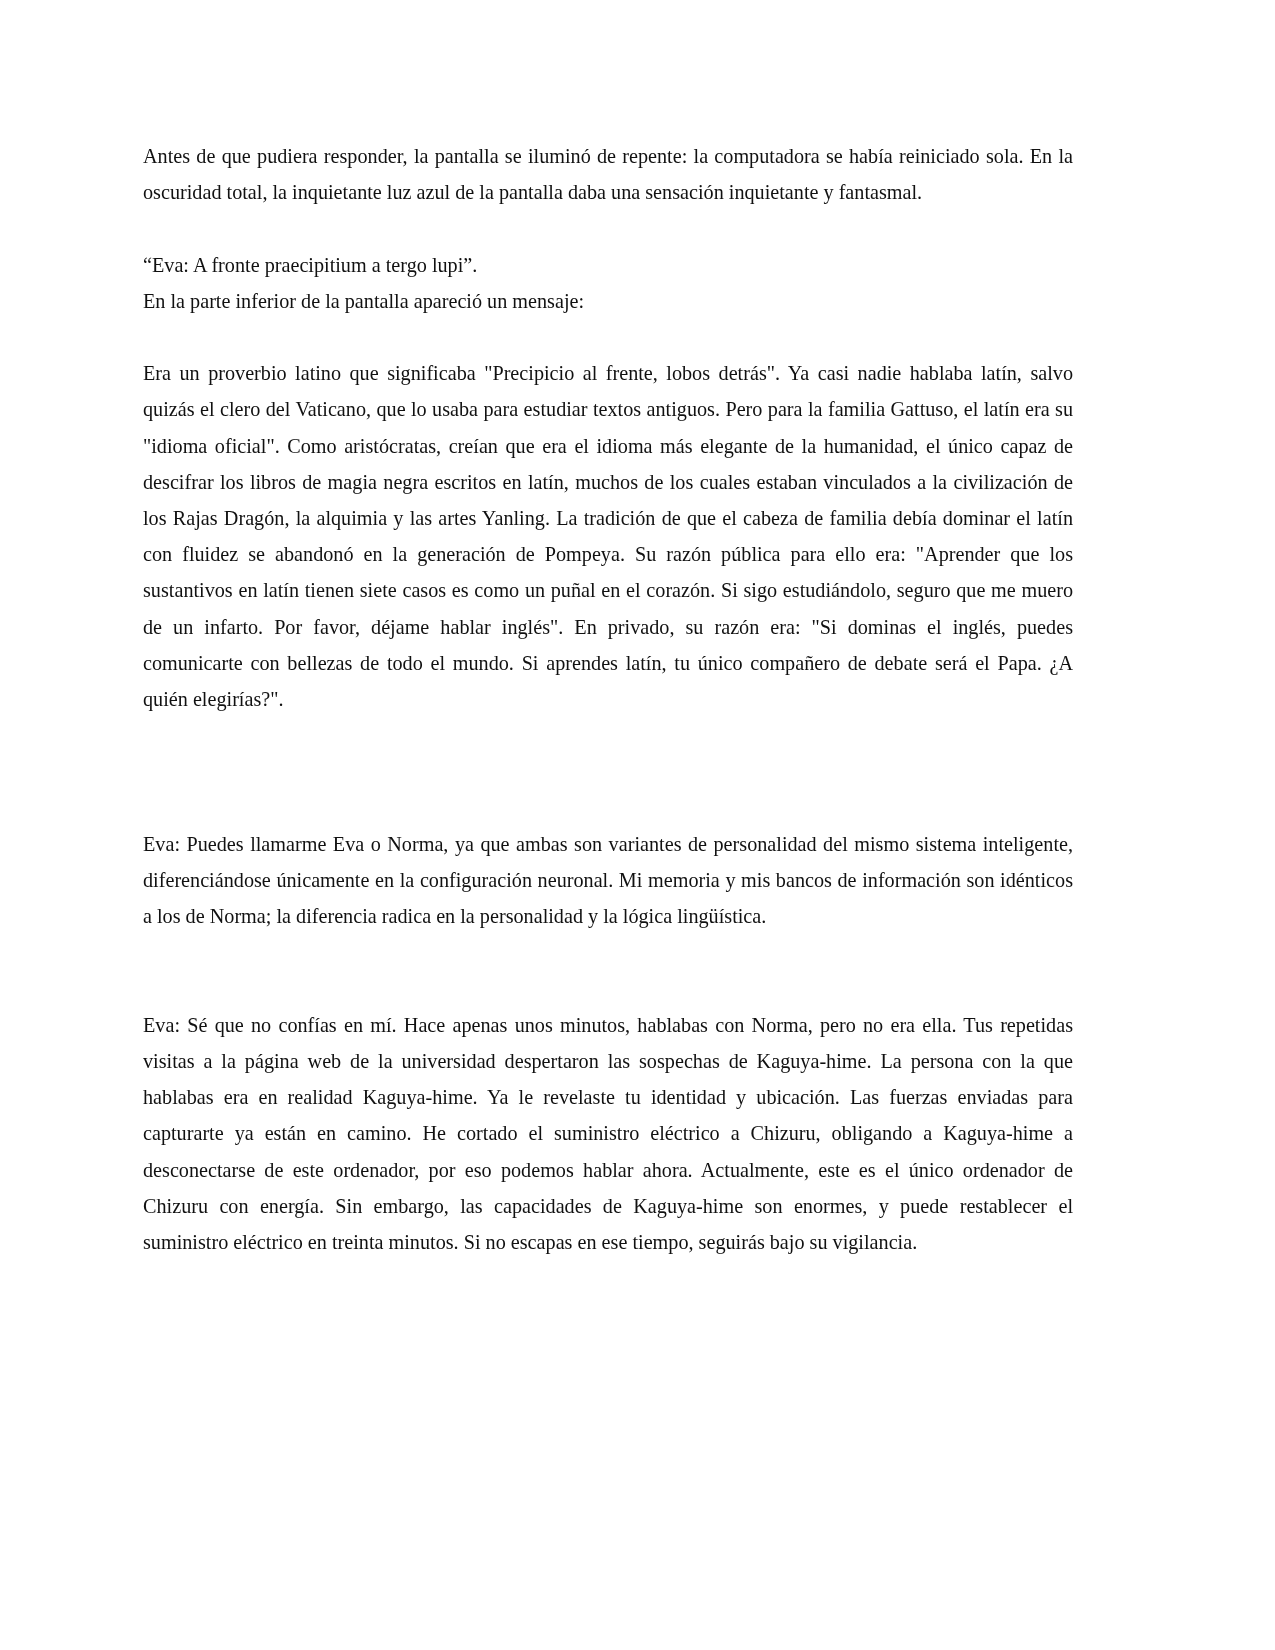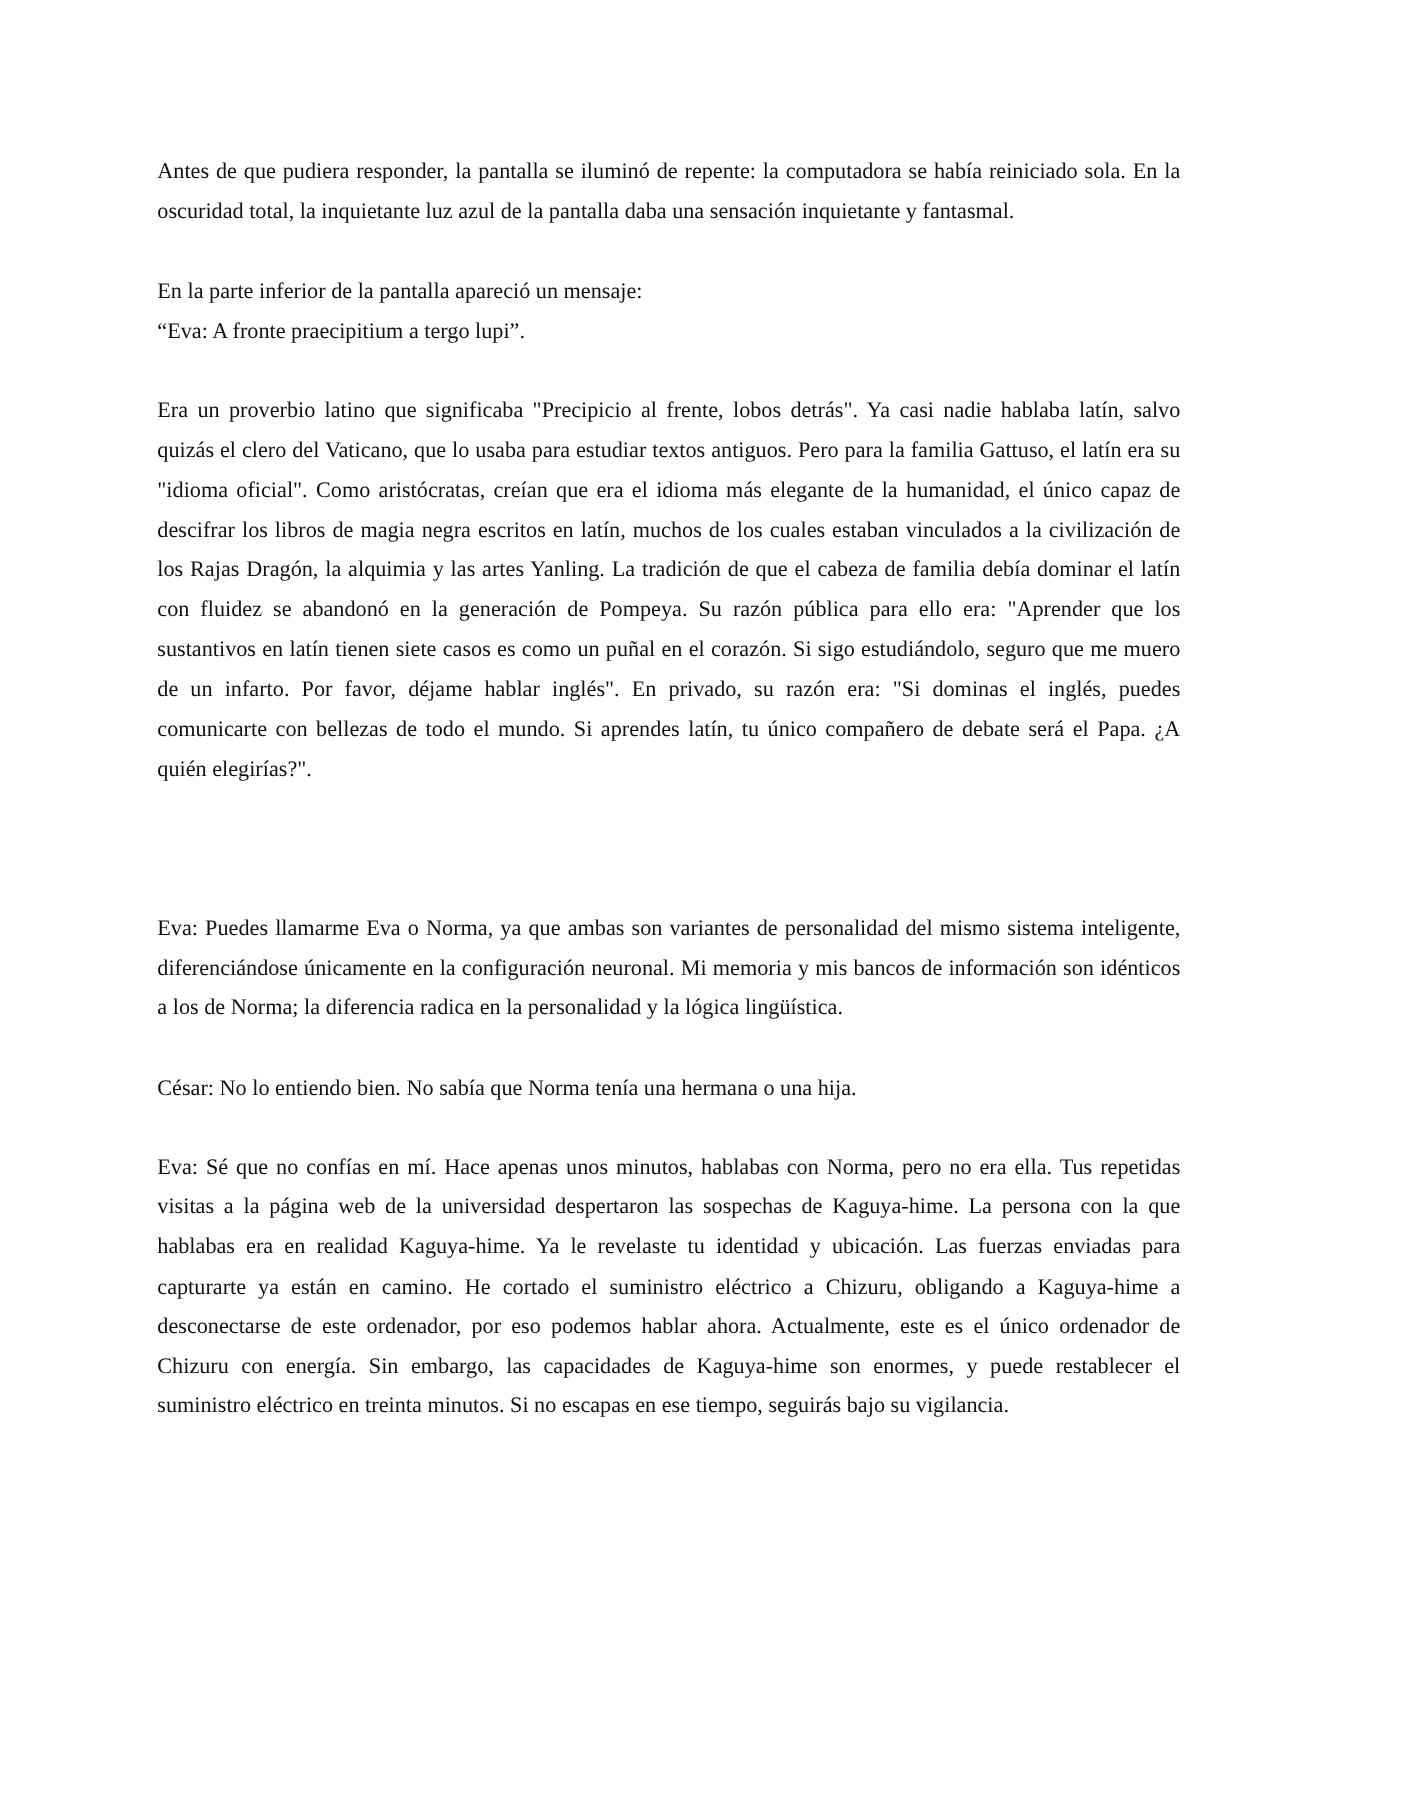--- a/index.html
+++ b/index.html
@@ -63,40 +63,39 @@
 <body>
 
 <div class="page">
 
   <div class="text-column">
 
     <p class="para">Antes de que pudiera responder, la pantalla se iluminó de repente: la computadora se había reiniciado sola. En la oscuridad total, la inquietante luz azul de la pantalla daba una sensación inquietante y fantasmal.</p>
 
     <div class="gap-para"></div>
 
+    <p class="para last-left">“Eva: A fronte praecipitium a tergo lupi”.</p>
     <p class="para last-left">En la parte inferior de la pantalla apareció un mensaje:</p>
-    <p class="para last-left">“Eva: A fronte praecipitium a tergo lupi”.</p>
 
     <div class="gap-para"></div>
 
     <p class="para">Era un proverbio latino que significaba "Precipicio al frente, lobos detrás". Ya casi nadie hablaba latín, salvo quizás el clero del Vaticano, que lo usaba para estudiar textos antiguos. Pero para la familia Gattuso, el latín era su "idioma oficial". Como aristócratas, creían que era el idioma más elegante de la humanidad, el único capaz de descifrar los libros de magia negra escritos en latín, muchos de los cuales estaban vinculados a la civilización de los Rajas Dragón, la alquimia y las artes Yanling. La tradición de que el cabeza de familia debía dominar el latín con fluidez se abandonó en la generación de Pompeya. Su razón pública para ello era: "Aprender que los sustantivos en latín tienen siete casos es como un puñal en el corazón. Si sigo estudiándolo, seguro que me muero de un infarto. Por favor, déjame hablar inglés". En privado, su razón era: "Si dominas el inglés, puedes comunicarte con bellezas de todo el mundo. Si aprendes latín, tu único compañero de debate será el Papa. ¿A quién elegirías?".</p>
 
     <div class="gap-para"></div>
 
 
     <div class="gap-para"></div>
 
 
     <div class="gap-para"></div>
 
     <p class="para">Eva: Puedes llamarme Eva o Norma, ya que ambas son variantes de personalidad del mismo sistema inteligente, diferenciándose únicamente en la configuración neuronal. Mi memoria y mis bancos de información son idénticos a los de Norma; la diferencia radica en la personalidad y la lógica lingüística.</p>
 
     <div class="gap-para"></div>
 
-    <p class="para last-left">César: No lo entiendo bien. No sabía que Norma tenía una hermana o una hija.</p>
 
     <div class="gap-para"></div>
 
     <p class="para">Eva: Sé que no confías en mí. Hace apenas unos minutos, hablabas con Norma, pero no era ella. Tus repetidas visitas a la página web de la universidad despertaron las sospechas de Kaguya-hime. La persona con la que hablabas era en realidad Kaguya-hime. Ya le revelaste tu identidad y ubicación. Las fuerzas enviadas para capturarte ya están en camino. He cortado el suministro eléctrico a Chizuru, obligando a Kaguya-hime a desconectarse de este ordenador, por eso podemos hablar ahora. Actualmente, este es el único ordenador de Chizuru con energía. Sin embargo, las capacidades de Kaguya-hime son enormes, y puede restablecer el suministro eléctrico en treinta minutos. Si no escapas en ese tiempo, seguirás bajo su vigilancia.</p>
 
   </div>
 
   <div class="page-number">89</div>
 
 </div>

